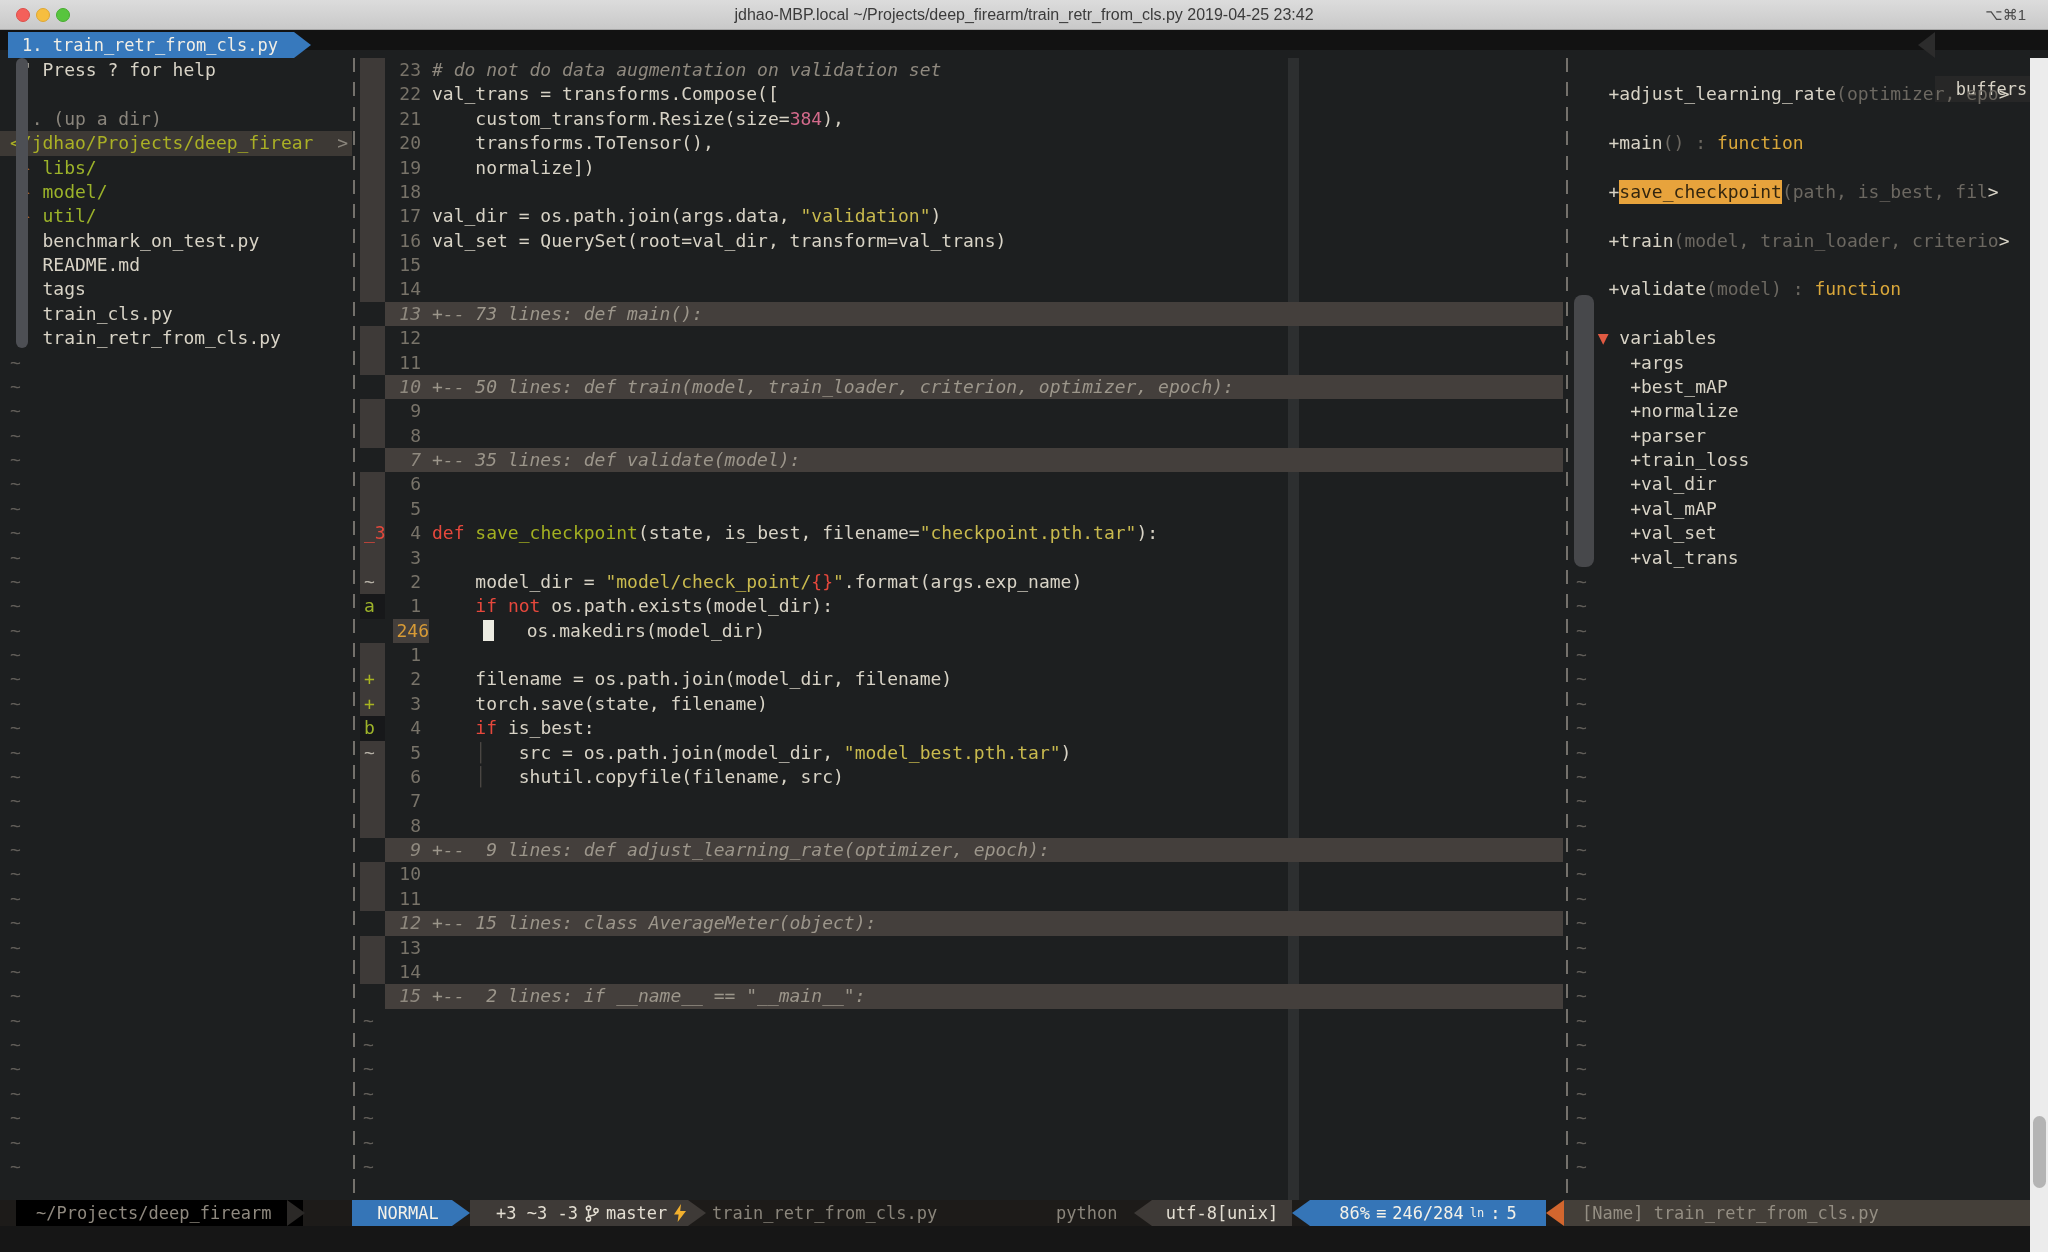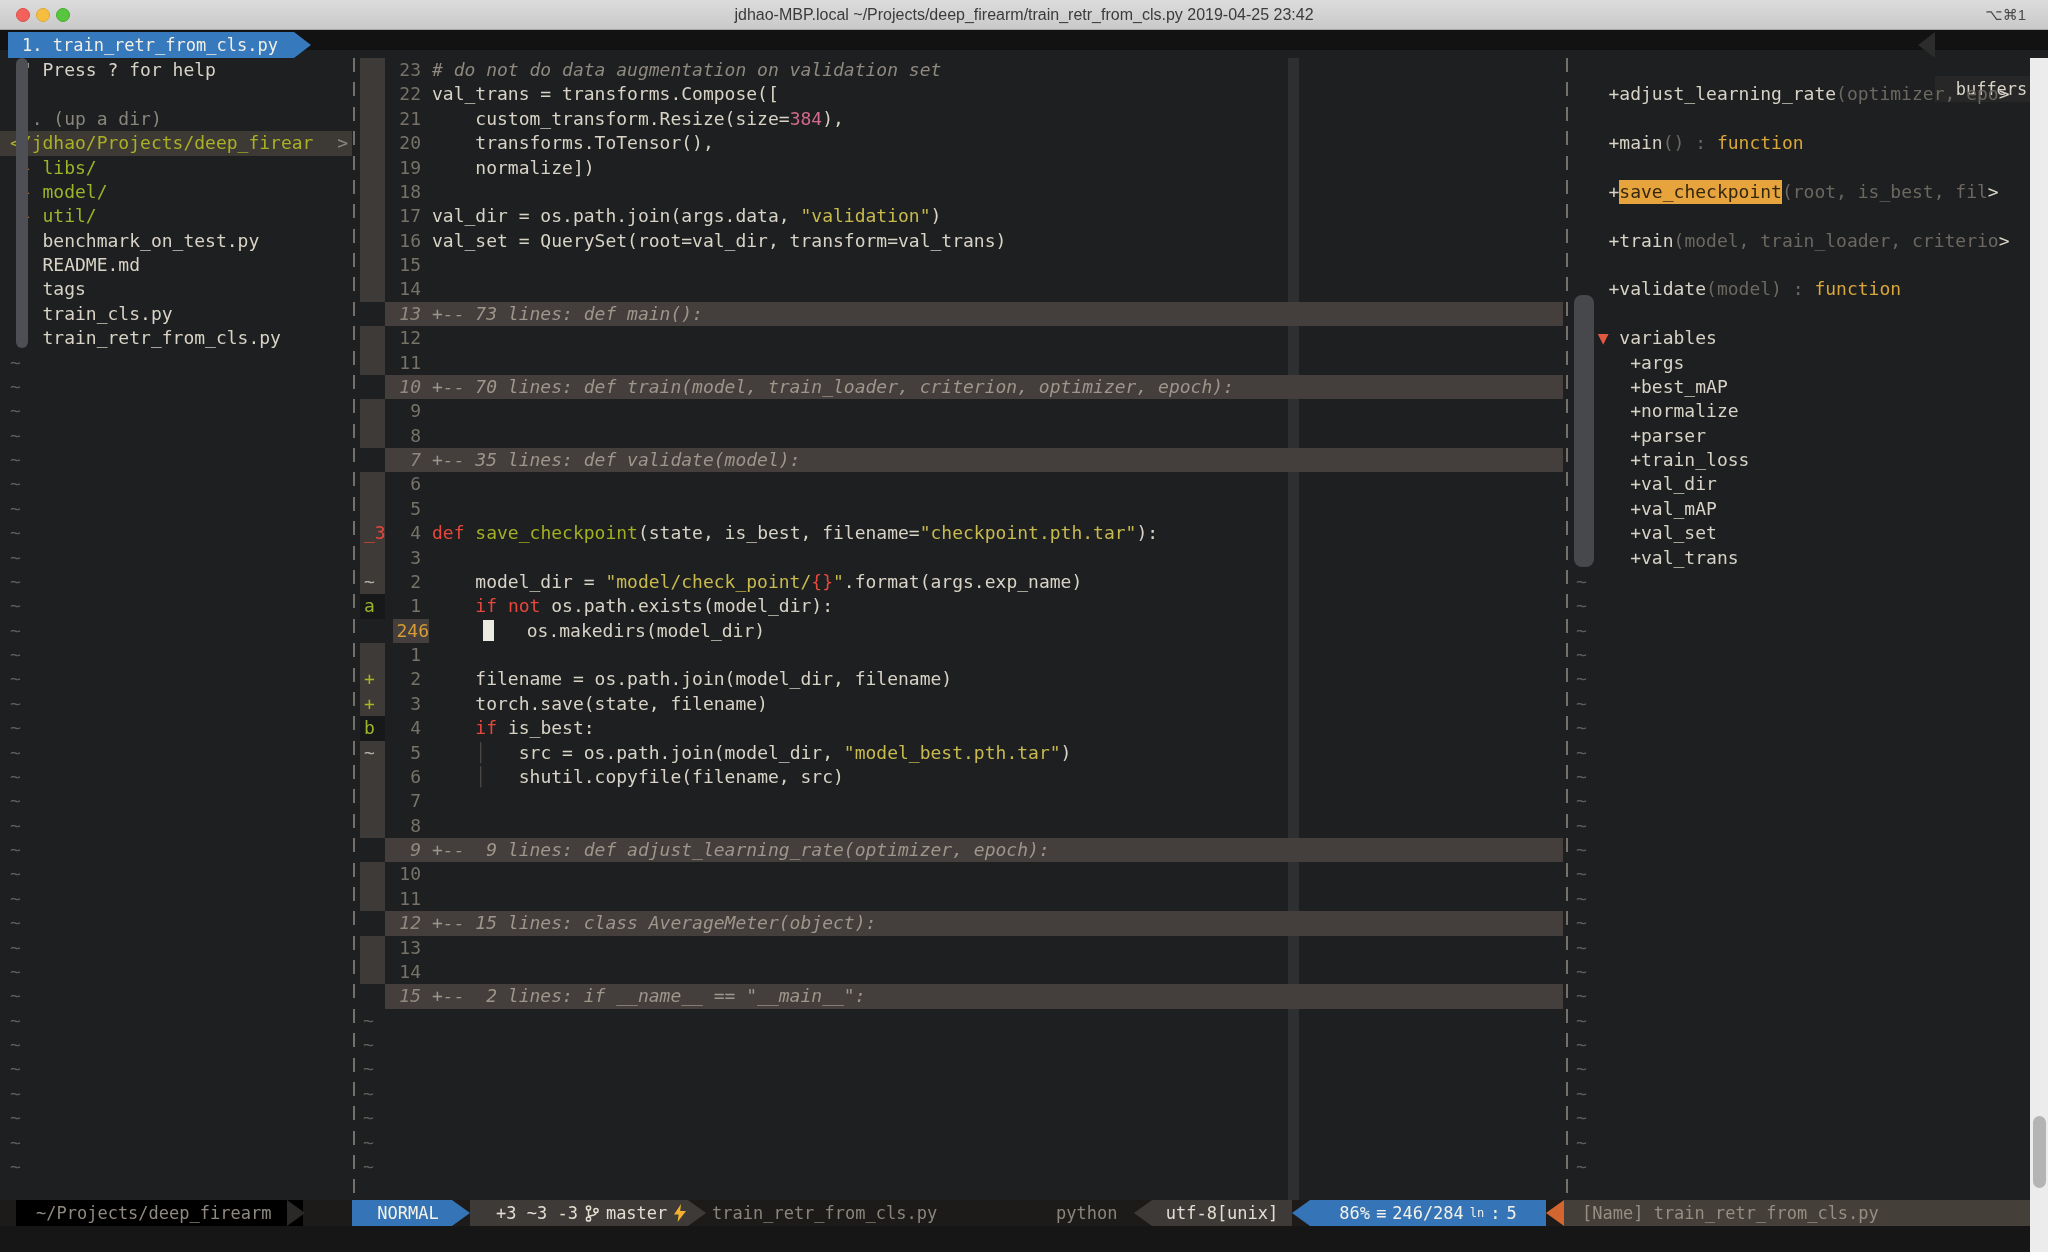--- a/index.html
+++ b/index.html
@@ -286,21 +286,21 @@
             <span class="sc "></span>
             <span class="bar">
               <span class="num">11</span>
               <span class="code"></span>
             </span>
           </div>
           <div class="crow fold">
             <span class="sc "></span>
             <span class="bar">
               <span class="num">10</span>
-              <span class="code"><span class="tk fold">+-- 70 lines: def train(model, train_loader, criterion, optimizer, epoch):</span></span>
+              <span class="code"><span class="tk fold">+-- 50 lines: def train(model, train_loader, criterion, optimizer, epoch):</span></span>
             </span>
           </div>
           <div class="crow ">
             <span class="sc "></span>
             <span class="bar">
               <span class="num">9</span>
               <span class="code"></span>
             </span>
           </div>
           <div class="crow ">
@@ -497,21 +497,21 @@
 
     <div class="vsep" id="vsep2"></div>
 
     <div class="pane" id="tagbar">
       <div id="tag-rows">
           <div class="trow "></div>
           <div class="trow "><span class="tk tb_d">   +adjust_learning_rate</span><span class="tk tb_g">(optimizer, epo</span><span class="tk tb_d">&gt;</span></div>
           <div class="trow "></div>
           <div class="trow "><span class="tk tb_d">   +main</span><span class="tk tb_g">() : </span><span class="tk tb_y">function</span></div>
           <div class="trow "></div>
-          <div class="trow "><span class="tk tb_d">   +</span><span class="tk tb_hl">save_checkpoint</span><span class="tk tb_g">(root, is_best, fil</span><span class="tk tb_d">&gt;</span></div>
+          <div class="trow "><span class="tk tb_d">   +</span><span class="tk tb_hl">save_checkpoint</span><span class="tk tb_g">(path, is_best, fil</span><span class="tk tb_d">&gt;</span></div>
           <div class="trow "></div>
           <div class="trow "><span class="tk tb_d">   +train</span><span class="tk tb_g">(model, train_loader, criterio</span><span class="tk tb_d">&gt;</span></div>
           <div class="trow "></div>
           <div class="trow "><span class="tk tb_d">   +validate</span><span class="tk tb_g">(model) : </span><span class="tk tb_y">function</span></div>
           <div class="trow "></div>
           <div class="trow "><span class="tk tb_tri">  ▼ </span><span class="tk tb_d">variables</span></div>
           <div class="trow "><span class="tk tb_d">     +args</span></div>
           <div class="trow "><span class="tk tb_d">     +best_mAP</span></div>
           <div class="trow "><span class="tk tb_d">     +normalize</span></div>
           <div class="trow "><span class="tk tb_d">     +parser</span></div>

